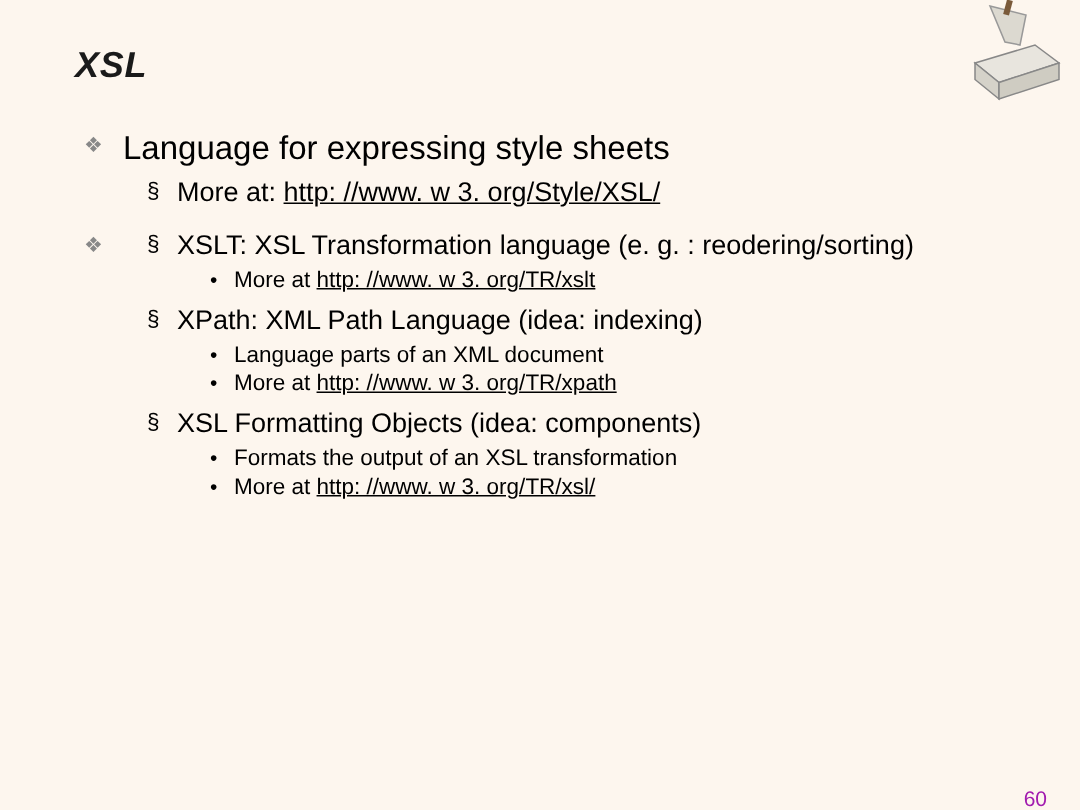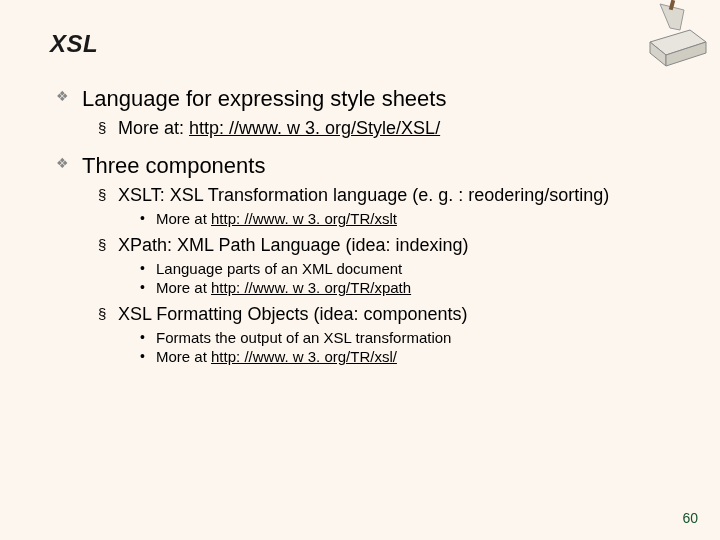--- a/index.html
+++ b/index.html
@@ -81,23 +81,23 @@
     position: absolute;
     left: 0;
     top: 0;
     font-size: 14px;
     color: #000;
   }
   .u { text-decoration: underline; }
   .page-number {
     position: absolute;
     right: 22px;
-    bottom: 14px;
+    bottom: 0;
     font-size: 14px;
-    color: #14532d;
+    color: #a21caf;
   }
   .corner-art {
     position: absolute;
     right: 10px;
     top: 0;
     width: 80px;
     height: 70px;
   }
 </style>
 </head>
@@ -122,21 +122,20 @@
     <li>
       <span>Language for expressing style sheets</span>
       <ul class="lvl2">
         <li>
           <span>More at: </span><span class="u">http: //www. w 3. org/Style/XSL/</span>
         </li>
       </ul>
     </li>
 
     <li>
-      <span>Three components</span>
       <ul class="lvl2">
 
         <li>
           <span>XSLT: XSL Transformation language  (e. g. : reodering/sorting)</span>
           <ul class="lvl3">
             <li><span>More at </span><span class="u">http: //www. w 3. org/TR/xslt</span></li>
           </ul>
         </li>
 
         <li>

